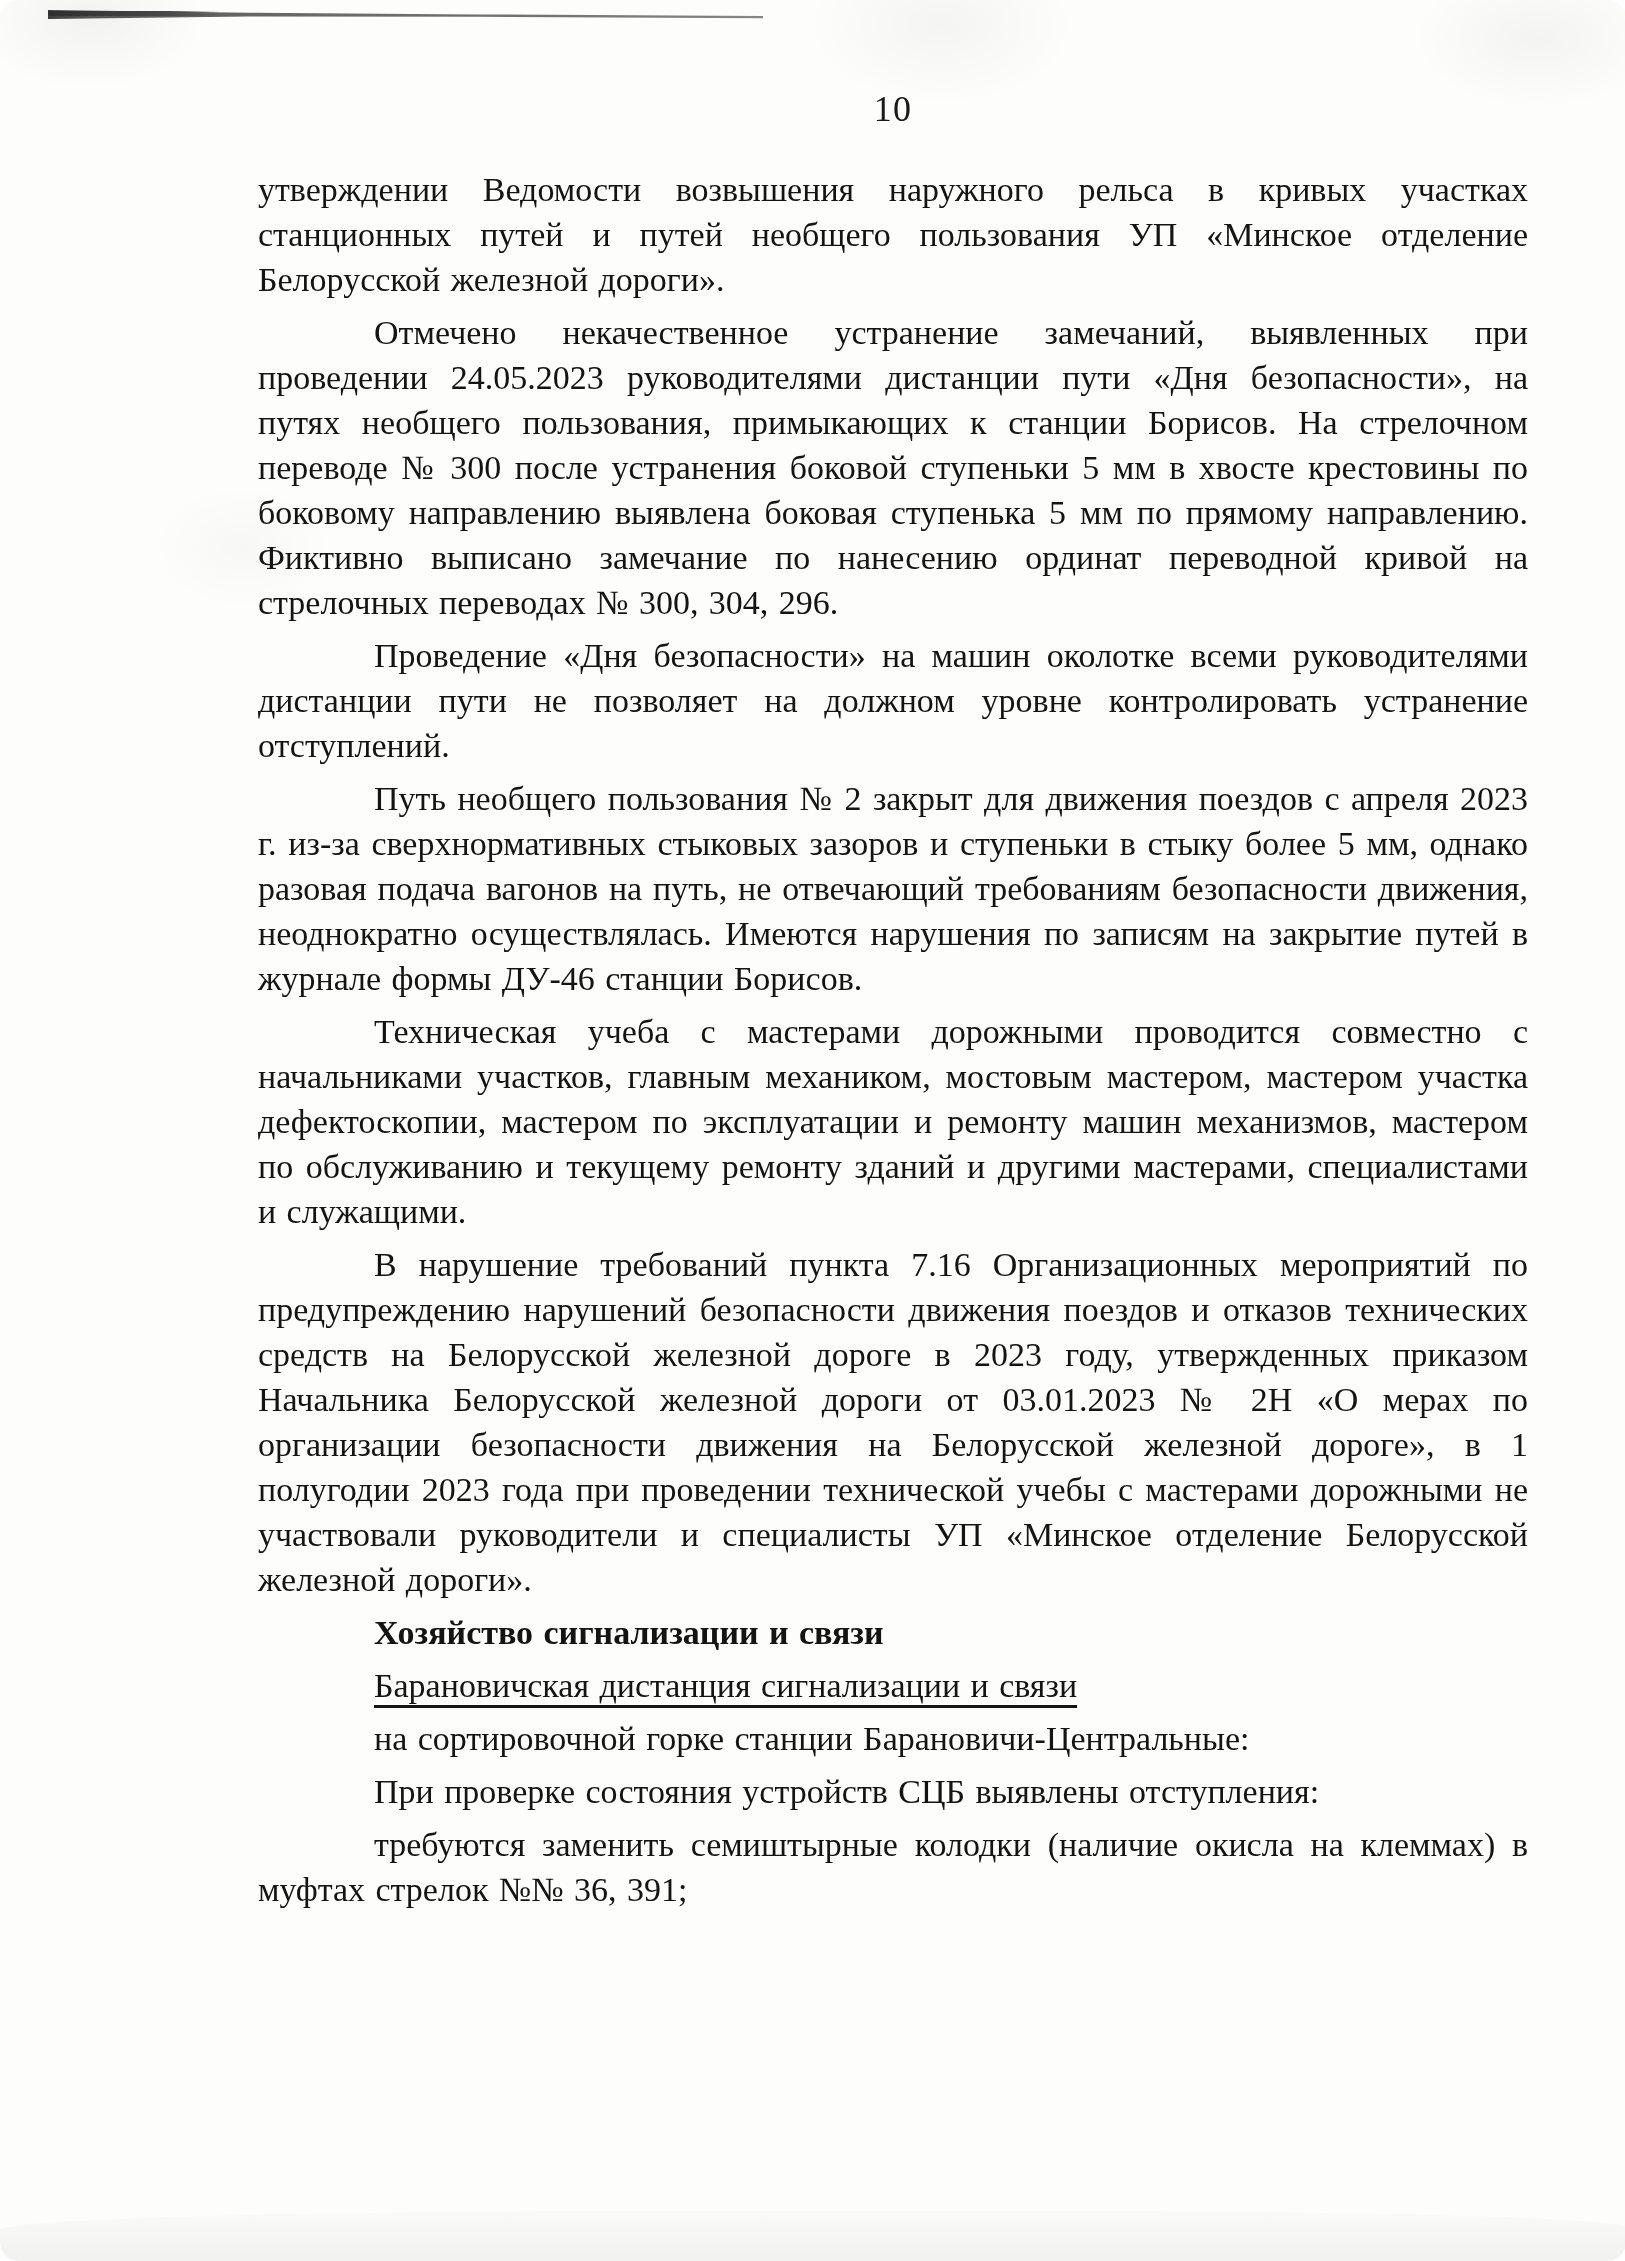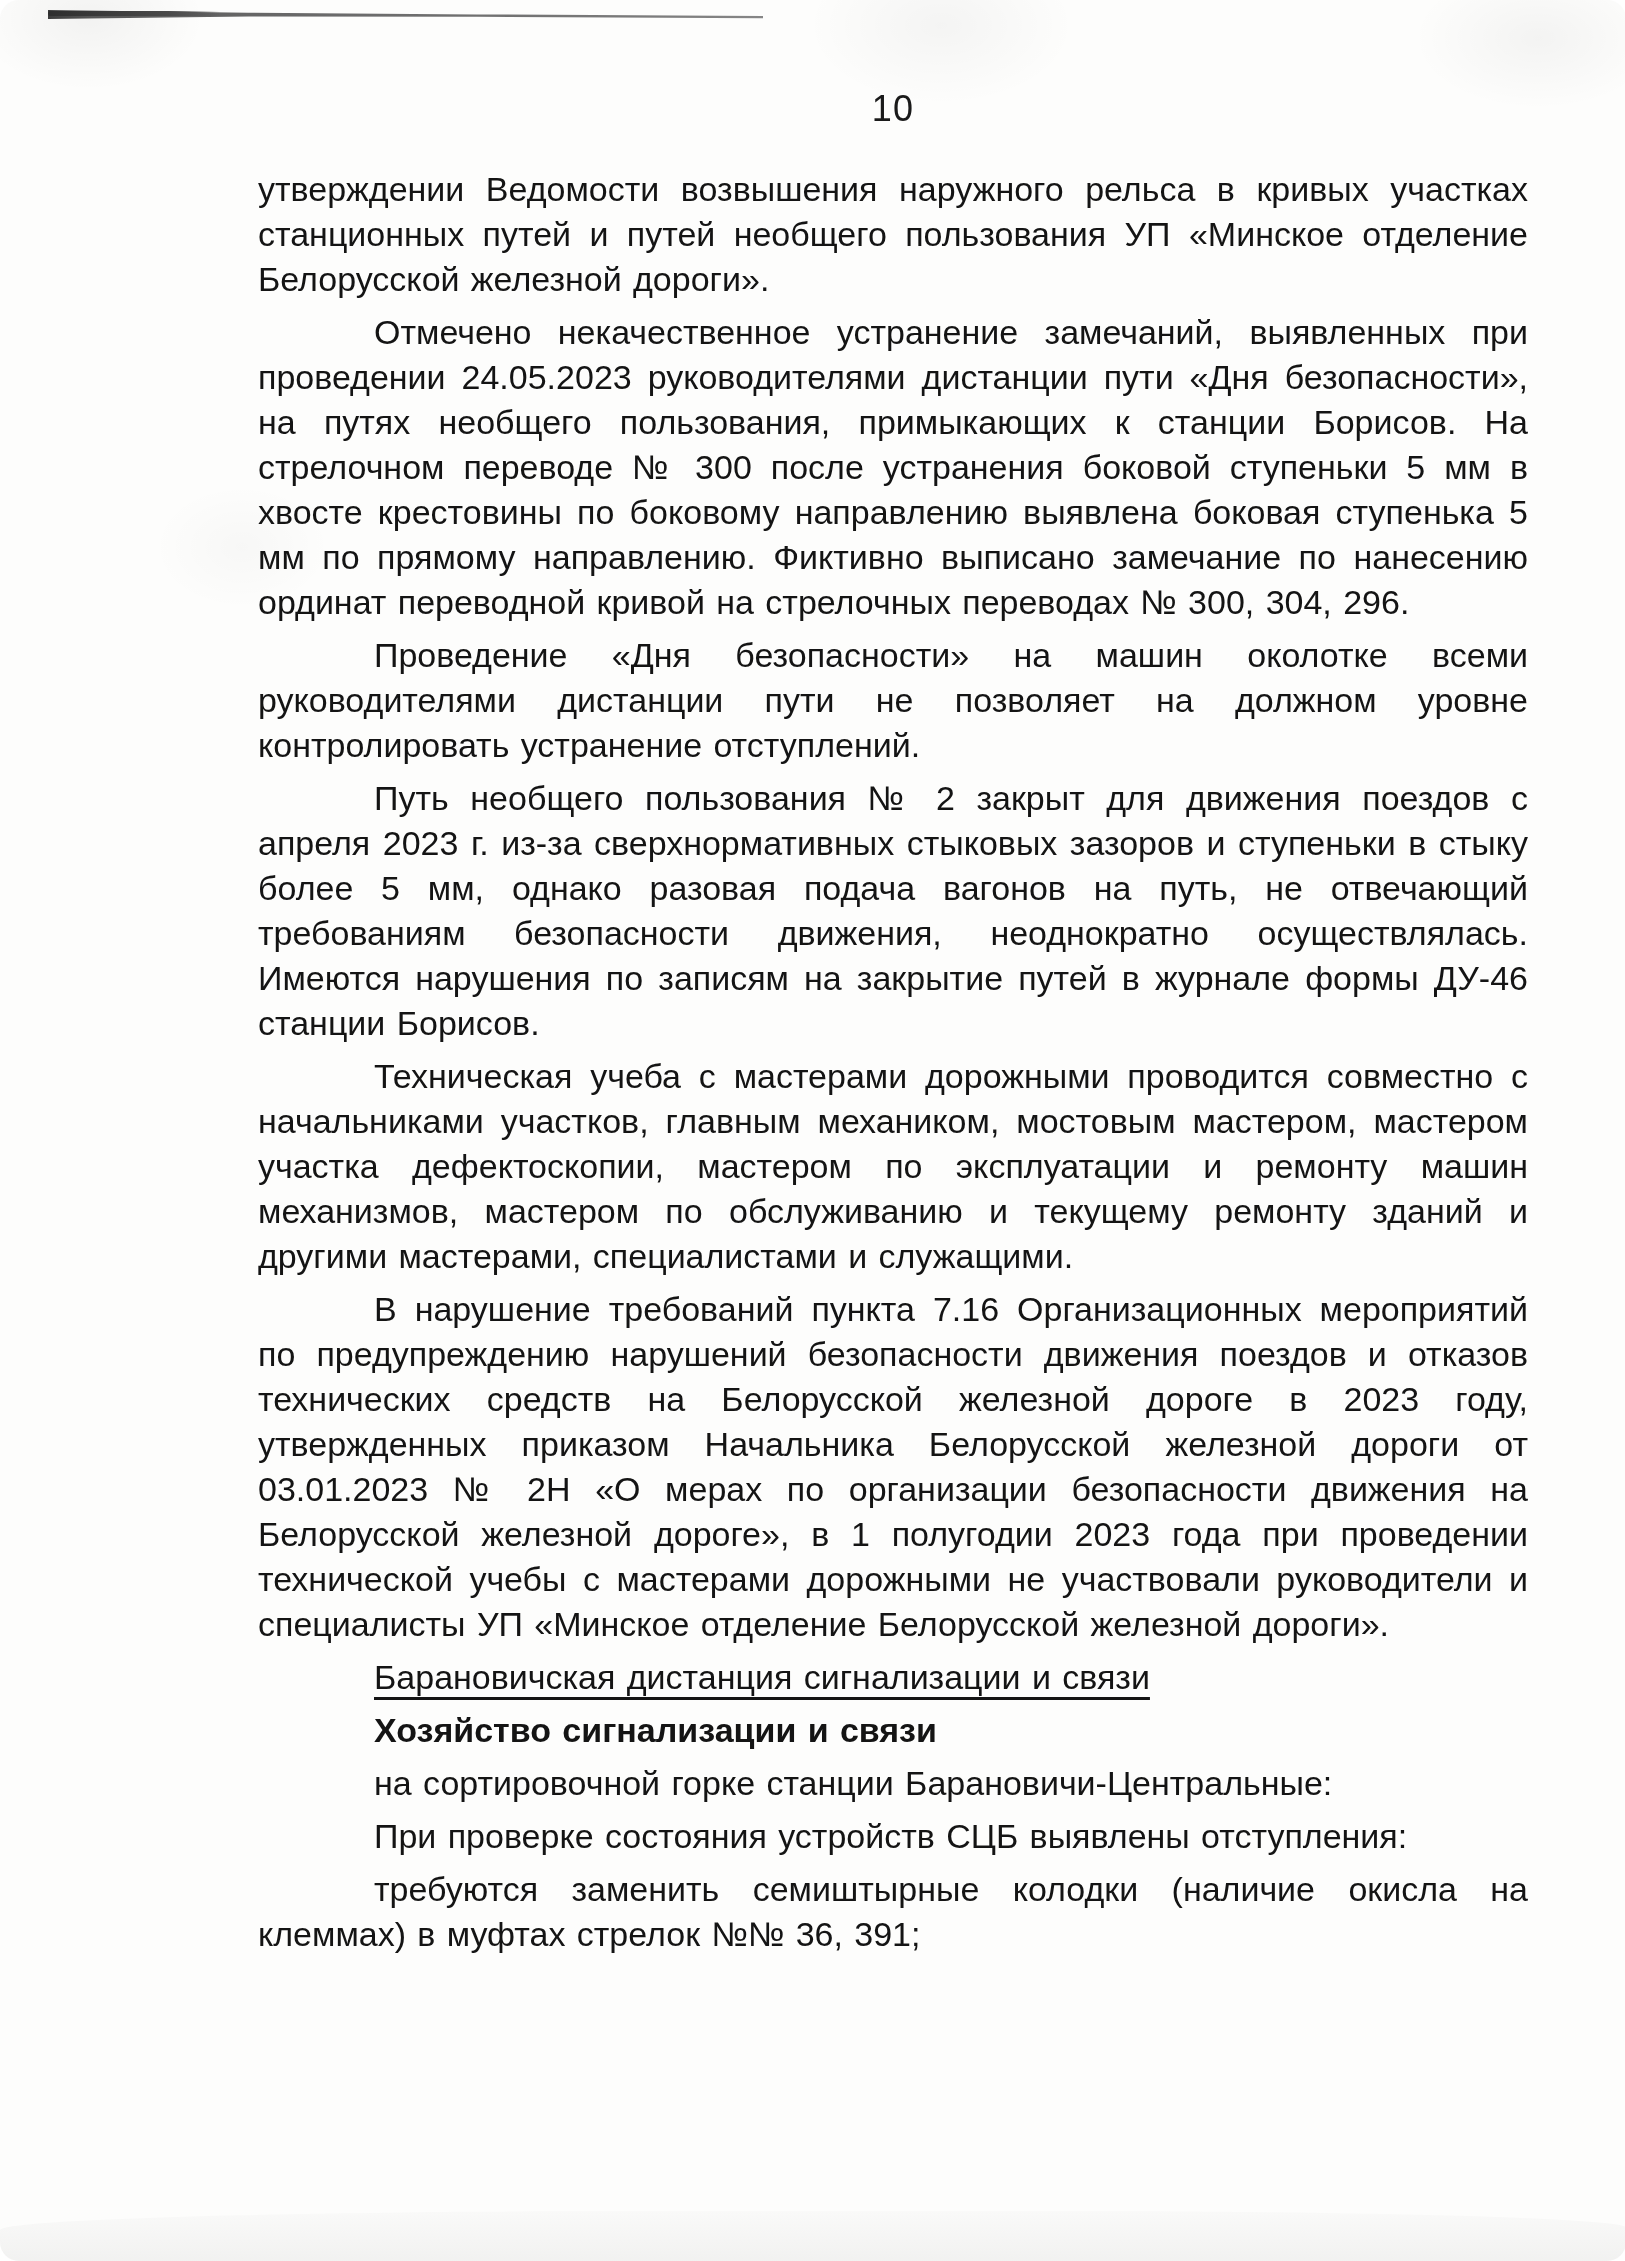--- a/index.html
+++ b/index.html
@@ -11,21 +11,21 @@
     position: relative;
     width: 1626px;
     height: 2261px;
     background:
       radial-gradient(ellipse 165px 102px at 89px 19px, rgba(0,0,0,0.045), transparent 70%),
       radial-gradient(ellipse 191px 114px at 941px 25.4px, rgba(0,0,0,0.035), transparent 70%),
       radial-gradient(ellipse 178px 102px at 1538px 38px, rgba(0,0,0,0.04), transparent 70%),
       radial-gradient(ellipse 127px 89px at 242px 547px, rgba(0,0,0,0.025), transparent 70%),
       #fdfdfc;
     overflow: hidden;
-    font-family: Liberation Sans, sans-serif;
+    font-family: Liberation Serif, serif;
     color: #141414;
     border-radius: 19px;
   }
   
   .scan-line {
     position: absolute;
     left: 48px;
     top: 10.2px;
     width: 715px;
     height: 10.2px;
@@ -92,21 +92,21 @@
   <div class="scan-line"></div>
   <div class="scan-line-bold"></div>
   <div class="page-number">10</div>
   <div class="text-block">
       <p class="p-plain">утверждении Ведомости возвышения наружного рельса в кривых участках станционных путей и путей необщего пользования УП «Минское отделение Белорусской железной дороги».</p>
       <p class="p-indent">Отмечено некачественное устранение замечаний, выявленных при проведении 24.05.2023 руководителями дистанции пути «Дня безопасности», на путях необщего пользования, примыкающих к станции Борисов. На стрелочном переводе № 300 после устранения боковой ступеньки 5 мм в хвосте крестовины по боковому направлению выявлена боковая ступенька 5 мм по прямому направлению. Фиктивно выписано замечание по нанесению ординат переводной кривой на стрелочных переводах № 300, 304, 296.</p>
       <p class="p-indent">Проведение «Дня безопасности» на машин околотке всеми руководителями дистанции пути не позволяет на должном уровне контролировать устранение отступлений.</p>
       <p class="p-indent">Путь необщего пользования № 2 закрыт для движения поездов с апреля 2023 г. из-за сверхнормативных стыковых зазоров и ступеньки в стыку более 5 мм, однако разовая подача вагонов на путь, не отвечающий требованиям безопасности движения, неоднократно осуществлялась. Имеются нарушения по записям на закрытие путей в журнале формы ДУ-46 станции Борисов.</p>
       <p class="p-indent">Техническая учеба с мастерами дорожными проводится совместно с начальниками участков, главным механиком, мостовым мастером, мастером участка дефектоскопии, мастером по эксплуатации и ремонту машин механизмов, мастером по обслуживанию и текущему ремонту зданий и другими мастерами, специалистами и служащими.</p>
       <p class="p-indent">В нарушение требований пункта 7.16 Организационных мероприятий по предупреждению нарушений безопасности движения поездов и отказов технических средств на Белорусской железной дороге в 2023 году, утвержденных приказом Начальника Белорусской железной дороги от 03.01.2023 № 2Н «О мерах по организации безопасности движения на Белорусской железной дороге», в 1 полугодии 2023 года при проведении технической учебы с мастерами дорожными не участвовали руководители и специалисты УП «Минское отделение Белорусской железной дороги».</p>
+      <p class="p-indent p-bold">Хозяйство сигнализации и связи</p>
       <p class="p-indent p-underline">Барановичская дистанция сигнализации и связи</p>
-      <p class="p-indent p-bold">Хозяйство сигнализации и связи</p>
       <p class="p-indent">на сортировочной горке станции Барановичи-Центральные:</p>
       <p class="p-indent">При проверке состояния устройств СЦБ выявлены отступления:</p>
       <p class="p-indent">требуются заменить семиштырные колодки (наличие окисла на клеммах) в муфтах стрелок №№ 36, 391;</p>
     </div>
   <div class="scan-bottom"></div>
 </div>
 
 
 </body></html>

